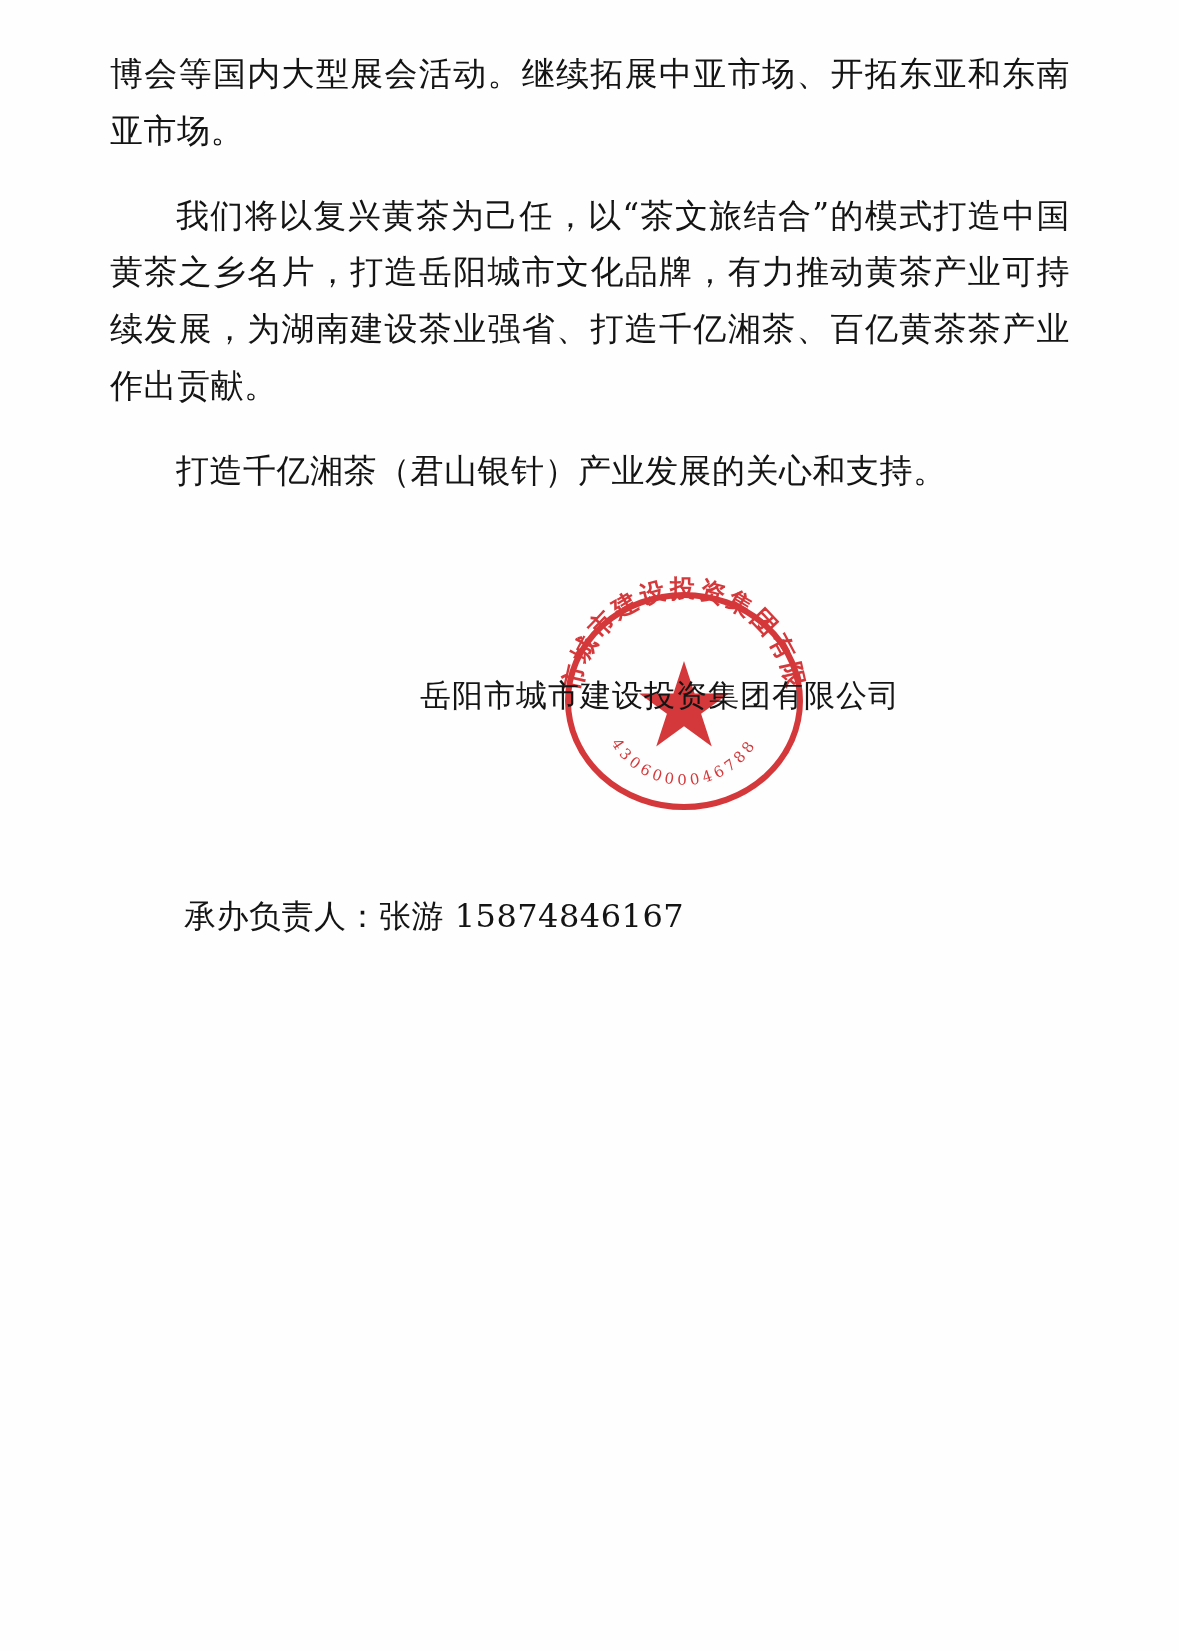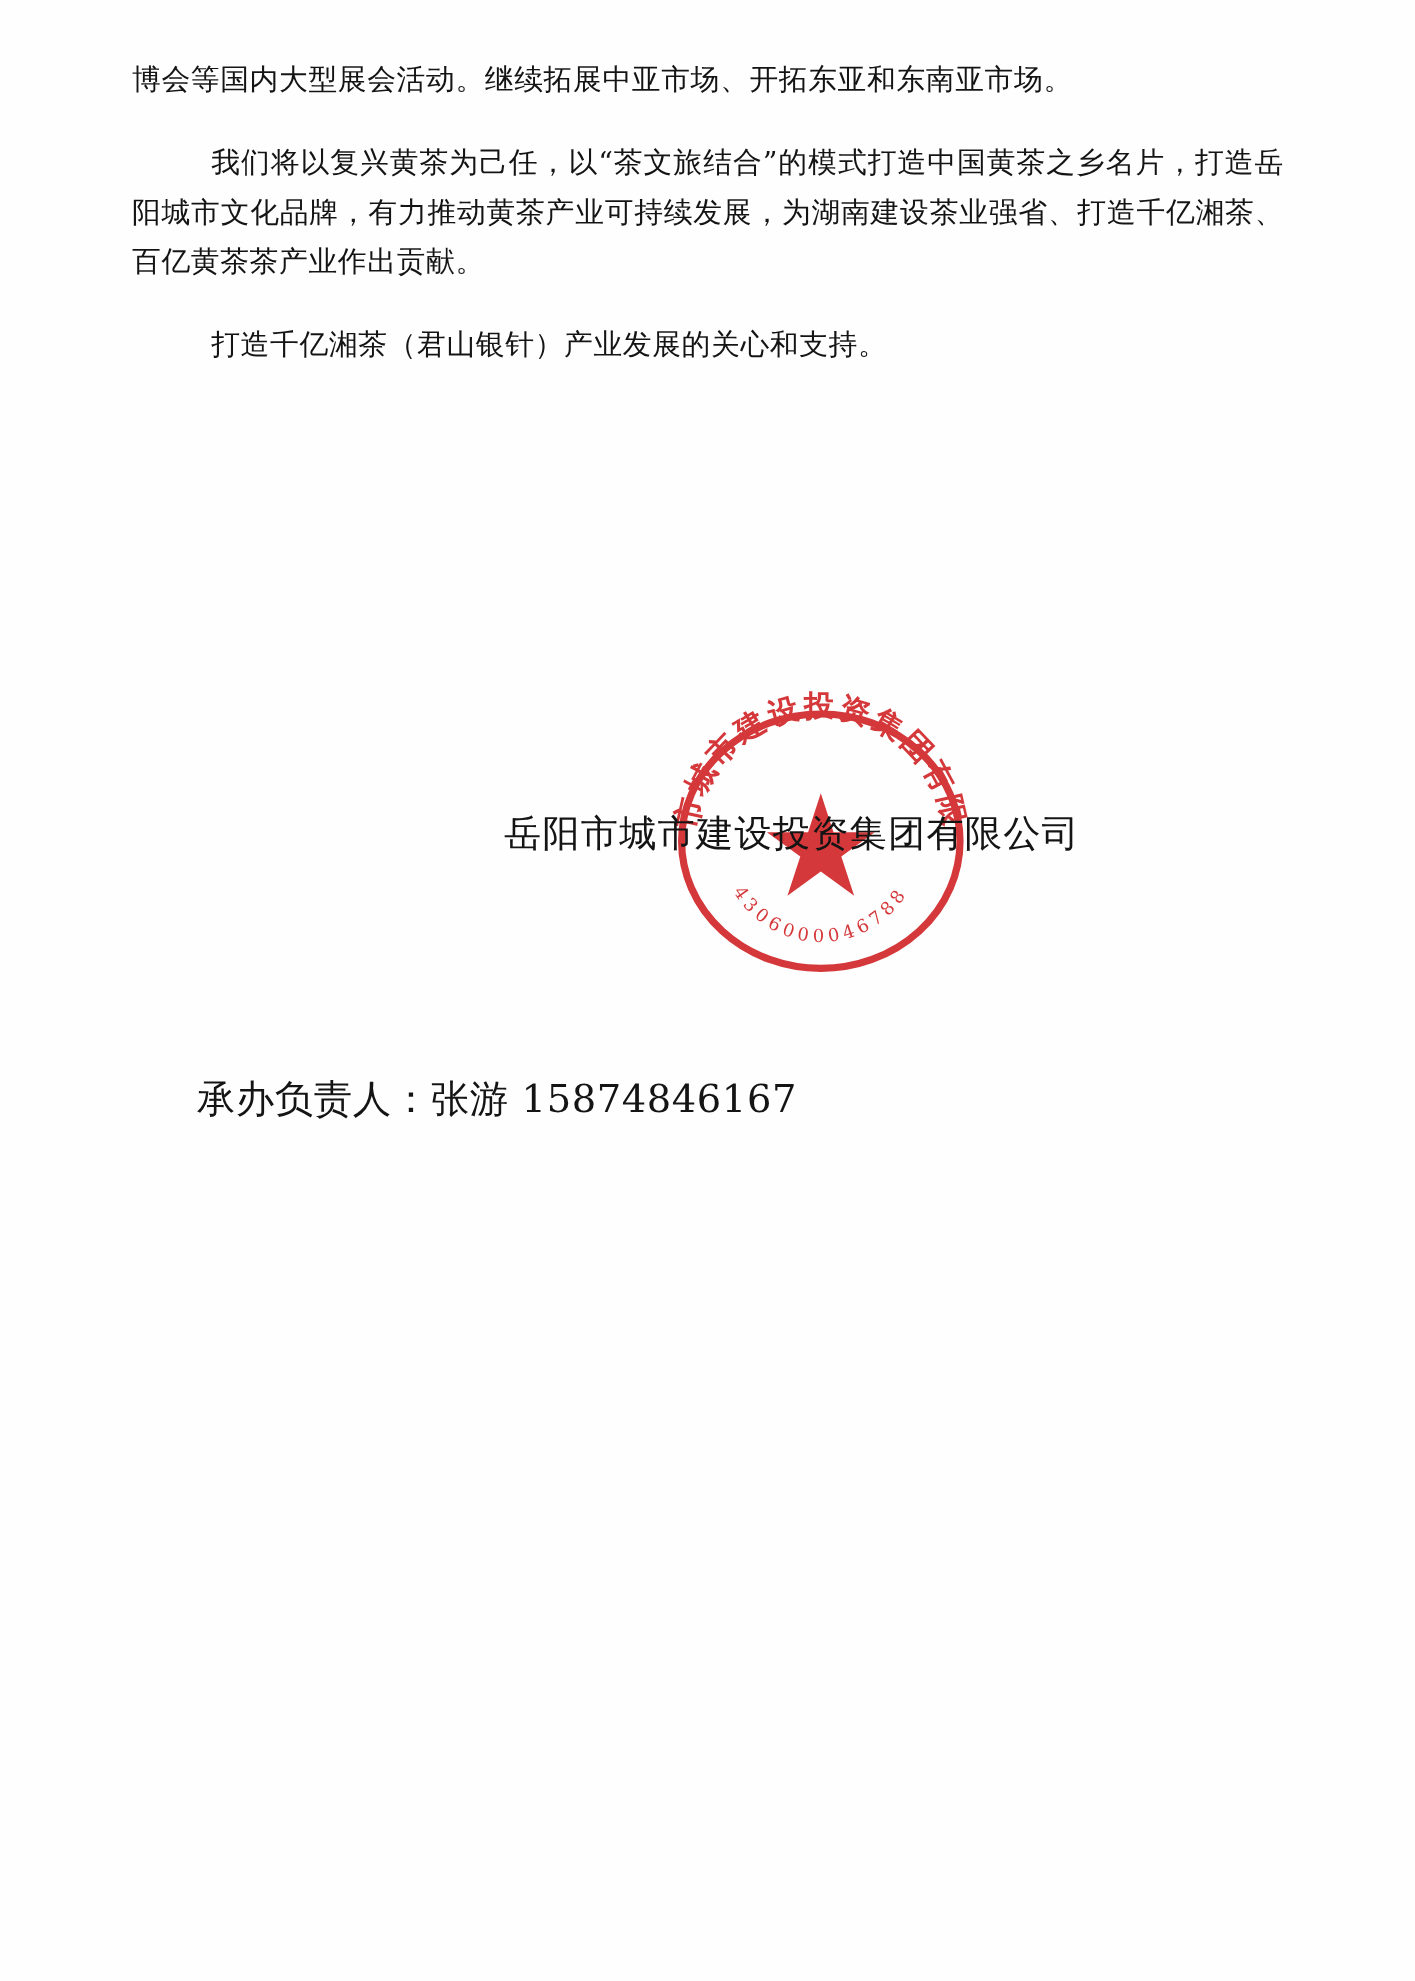--- a/index.html
+++ b/index.html
@@ -20,21 +20,21 @@
     inset: 0;
     background: #fefefe;
   }
   .doc-body {
     position: absolute;
     left: 110px;
     top: 46px;
     width: 960px;
   }
   .para {
-    font-size: 24px;
+    font-size: 33px;
     line-height: 1.72;
     letter-spacing: 0.5px;
     text-align: justify;
     text-justify: inter-ideograph;
     margin: 0 0 2px 0;
     color: #141414;
     font-family: "DejaVu Serif", "Liberation Serif", serif;
     font-weight: 500;
   }
   .para.indent {
@@ -66,21 +66,21 @@
     left: 548px;
     top: 565px;
     width: 272px;
     height: 272px;
     z-index: 2;
     opacity: 0.92;
     pointer-events: none;
   }
   .contacts {
     position: absolute;
-    left: 164px;
+    left: 184px;
     top: 885px;
     width: 850px;
   }
   .contact-line {
     font-size: 32px;
     line-height: 1.95;
     letter-spacing: 0.5px;
     color: #141414;
     font-family: "DejaVu Serif", "Liberation Serif", serif;
     font-weight: 500;

